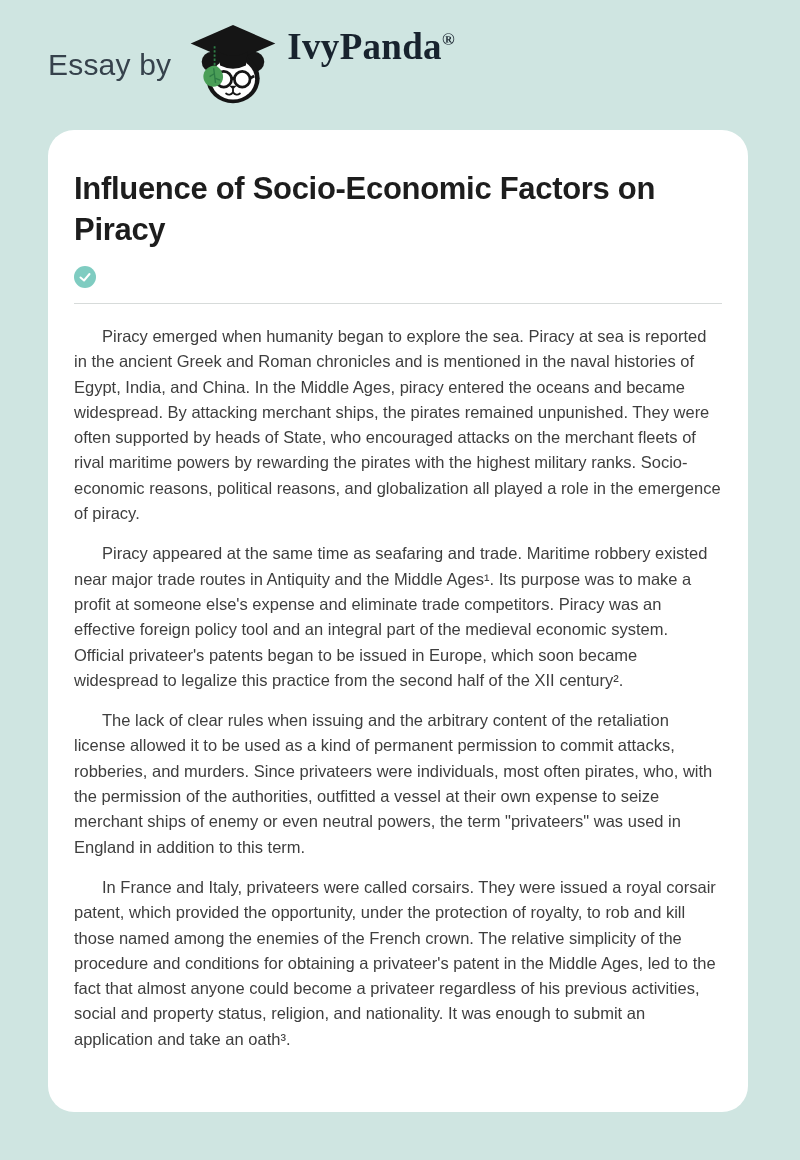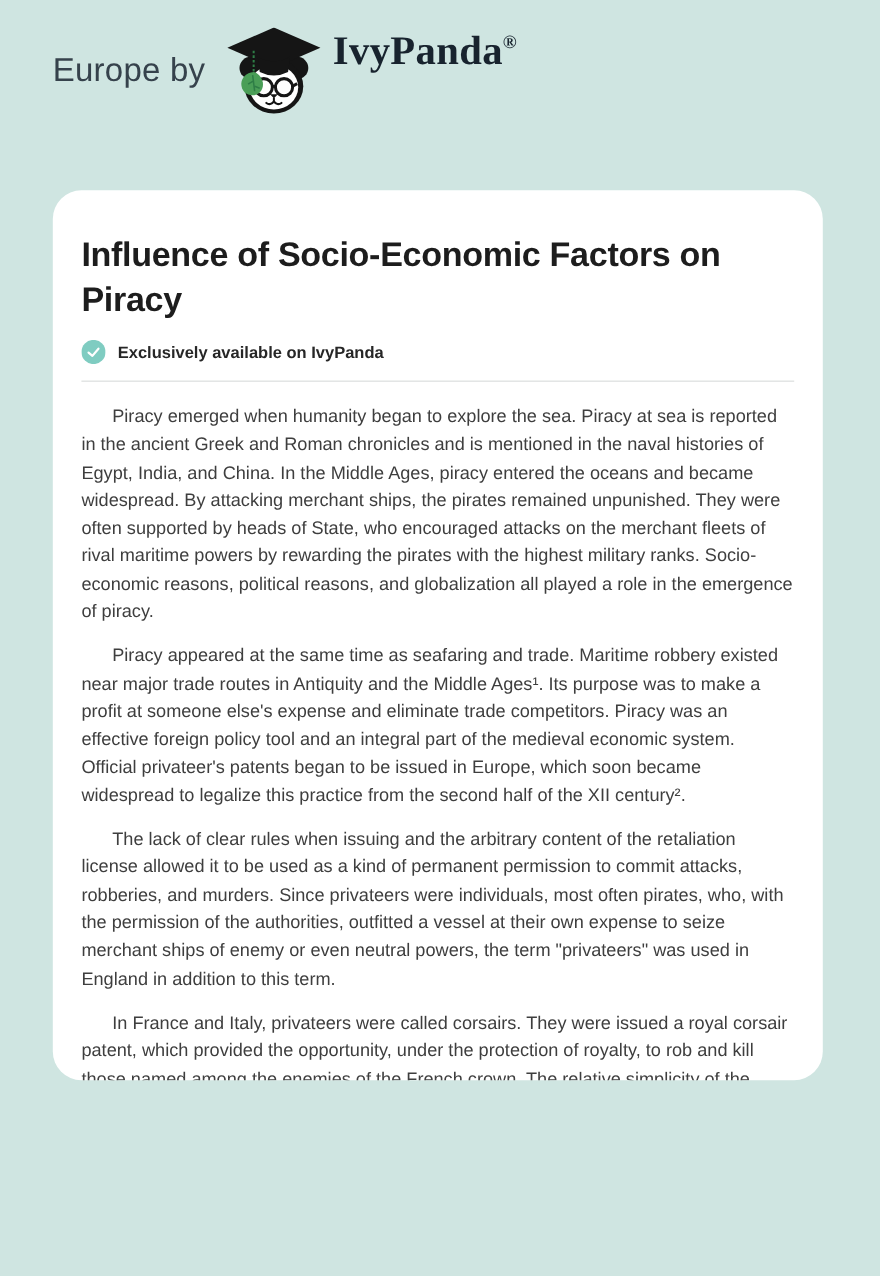--- a/index.html
+++ b/index.html
@@ -34,27 +34,26 @@
     color: #18232e;
     margin-left: 8px;
     letter-spacing: 0.3px;
   }
   .brand sup {
     font-size: 17px;
     vertical-align: 14px;
   }
   .essay-card {
     width: 700px;
-    height: 809px;
+    height: 982px;
     margin-left: 48px;
     background: #ffffff;
     border-radius: 26px;
     padding: 38px 26px 0 26px;
     overflow: hidden;
-    margin-top: 43px;
   }
   .page-title {
     margin: 0;
     font-size: 31px;
     line-height: 41px;
     font-weight: 700;
     letter-spacing: -0.3px;
     color: #1d1d1d;
   }
   .badge-row {
@@ -81,21 +80,21 @@
   }
   .essay-body p {
     margin: 0 0 15px 0;
     text-indent: 28px;
   }
 </style>
 </head>
 <body>
 
 <header class="site-header">
-  <span class="essay-by">Europe by</span>
+  <span class="essay-by">Essay by</span>
   <span class="logo-wrap">
     <span style="display:inline-flex;">
       <svg width="92" height="81" viewBox="0 0 100 88" aria-hidden="true">
 
         <circle cx="27" cy="40" r="11" fill="#151515"></circle>
         <circle cx="73" cy="40" r="11" fill="#151515"></circle>
 
         <ellipse cx="50" cy="58" rx="29" ry="27" fill="#151515"></ellipse>
         <ellipse cx="50" cy="59" rx="24" ry="22" fill="#ffffff"></ellipse>
 
@@ -123,21 +122,20 @@
 <main class="essay-card">
   <h1 class="page-title">Influence of Socio-Economic Factors on Piracy</h1>
 
   <div class="badge-row">
     <span style="display:inline-flex;">
       <svg width="22" height="22" viewBox="0 0 22 22" aria-hidden="true">
         <circle cx="11" cy="11" r="11" fill="#7fccc1"></circle>
         <path d="M6.5 11.5 L10 14.5 L15.5 8" stroke="#ffffff" stroke-width="2" fill="none" stroke-linecap="round" stroke-linejoin="round"></path>
       </svg>
     </span>
-    <span class="badge-label">Exclusively available on IvyPanda</span>
   </div>
 
   <hr class="divider">
 
   <div class="essay-body">
     <p>Piracy emerged when humanity began to explore the sea. Piracy at sea is reported in the ancient Greek and Roman chronicles and is mentioned in the naval histories of Egypt, India, and China. In the Middle Ages, piracy entered the oceans and became widespread. By attacking merchant ships, the pirates remained unpunished. They were often supported by heads of State, who encouraged attacks on the merchant fleets of rival maritime powers by rewarding the pirates with the highest military ranks. Socio-economic reasons, political reasons, and globalization all played a role in the emergence of piracy.</p>
     <p>Piracy appeared at the same time as seafaring and trade. Maritime robbery existed near major trade routes in Antiquity and the Middle Ages¹. Its purpose was to make a profit at someone else's expense and eliminate trade competitors. Piracy was an effective foreign policy tool and an integral part of the medieval economic system. Official privateer's patents began to be issued in Europe, which soon became widespread to legalize this practice from the second half of the XII century².</p>
     <p>The lack of clear rules when issuing and the arbitrary content of the retaliation license allowed it to be used as a kind of permanent permission to commit attacks, robberies, and murders. Since privateers were individuals, most often pirates, who, with the permission of the authorities, outfitted a vessel at their own expense to seize merchant ships of enemy or even neutral powers, the term "privateers" was used in England in addition to this term.</p>
     <p>In France and Italy, privateers were called corsairs. They were issued a royal corsair patent, which provided the opportunity, under the protection of royalty, to rob and kill those named among the enemies of the French crown. The relative simplicity of the procedure and conditions for obtaining a privateer's patent in the Middle Ages, led to the fact that almost anyone could become a privateer regardless of his previous activities, social and property status, religion, and nationality. It was enough to submit an application and take an oath³.</p>
   </div>

